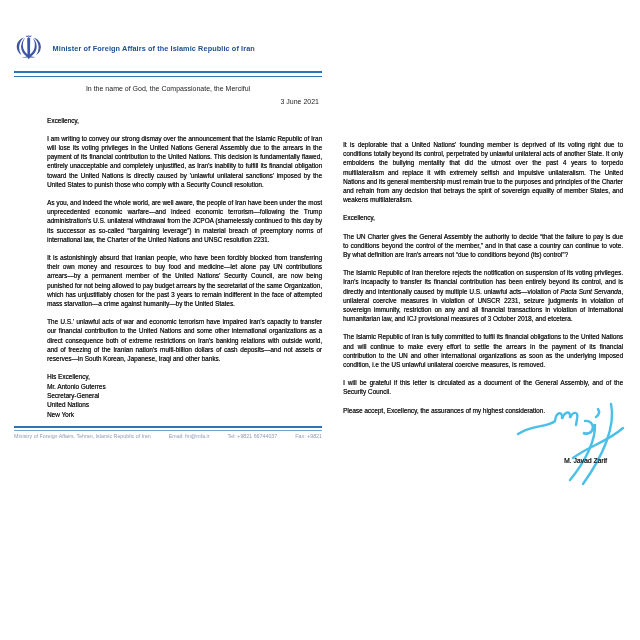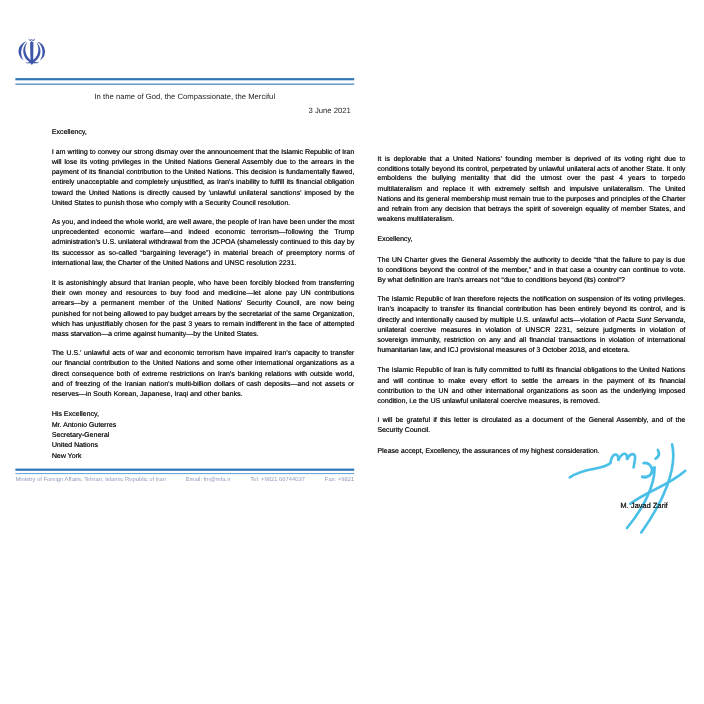--- a/index.html
+++ b/index.html
@@ -45,20 +45,21 @@
   .mi{font-style:italic;}
 </style>
 </head>
 <body>
 
 <div>
 
   <section class="page page1">
     <header class="lh">
       <span class="emblem">☫</span>
+      <h1 class="title">Minister of Foreign Affairs of the Islamic Republic of Iran</h1>
     </header>
     <div class="rule"></div>
     <div class="bismillah">In the name of God, the Compassionate, the Merciful</div>
     <div class="date">3 June 2021</div>
 
     <div class="body">
       <p class="salutation">Excellency,</p>
       <p>I am writing to convey our strong dismay over the announcement that the Islamic Republic of Iran will lose its voting privileges in the United Nations General Assembly due to the arrears in the payment of its financial contribution to the United Nations. This decision is fundamentally flawed, entirely unacceptable and completely unjustified, as Iran's inability to fulfill its financial obligation toward the United Nations is directly caused by 'unlawful unilateral sanctions' imposed by the United States to punish those who comply with a Security Council resolution.</p>
       <p>As you, and indeed the whole world, are well aware, the people of Iran have been under the most unprecedented economic warfare—and indeed economic terrorism—following the Trump administration's U.S. unilateral withdrawal from the JCPOA (shamelessly continued to this day by its successor as so-called “bargaining leverage”) in material breach of preemptory norms of international law, the Charter of the United Nations and UNSC resolution 2231.</p>
       <p>It is astonishingly absurd that Iranian people, who have been forcibly blocked from transferring their own money and resources to buy food and medicine—let alone pay UN contributions arrears—by a permanent member of the United Nations' Security Council, are now being punished for not being allowed to pay budget arrears by the secretariat of the same Organization, which has unjustifiably chosen for the past 3 years to remain indifferent in the face of attempted mass starvation—a crime against humanity—by the United States.</p>

